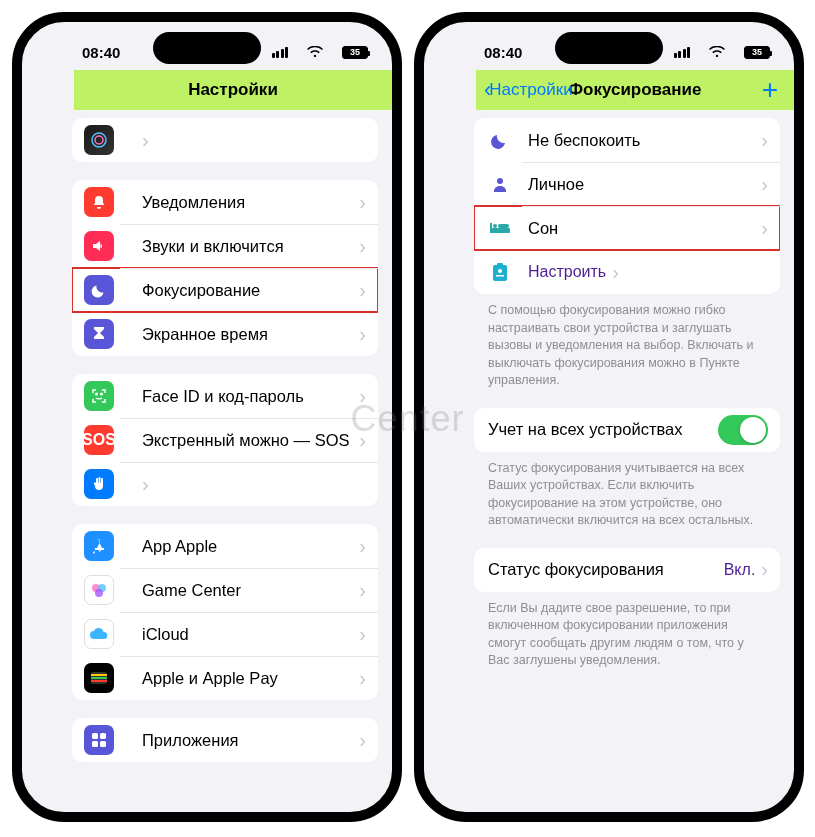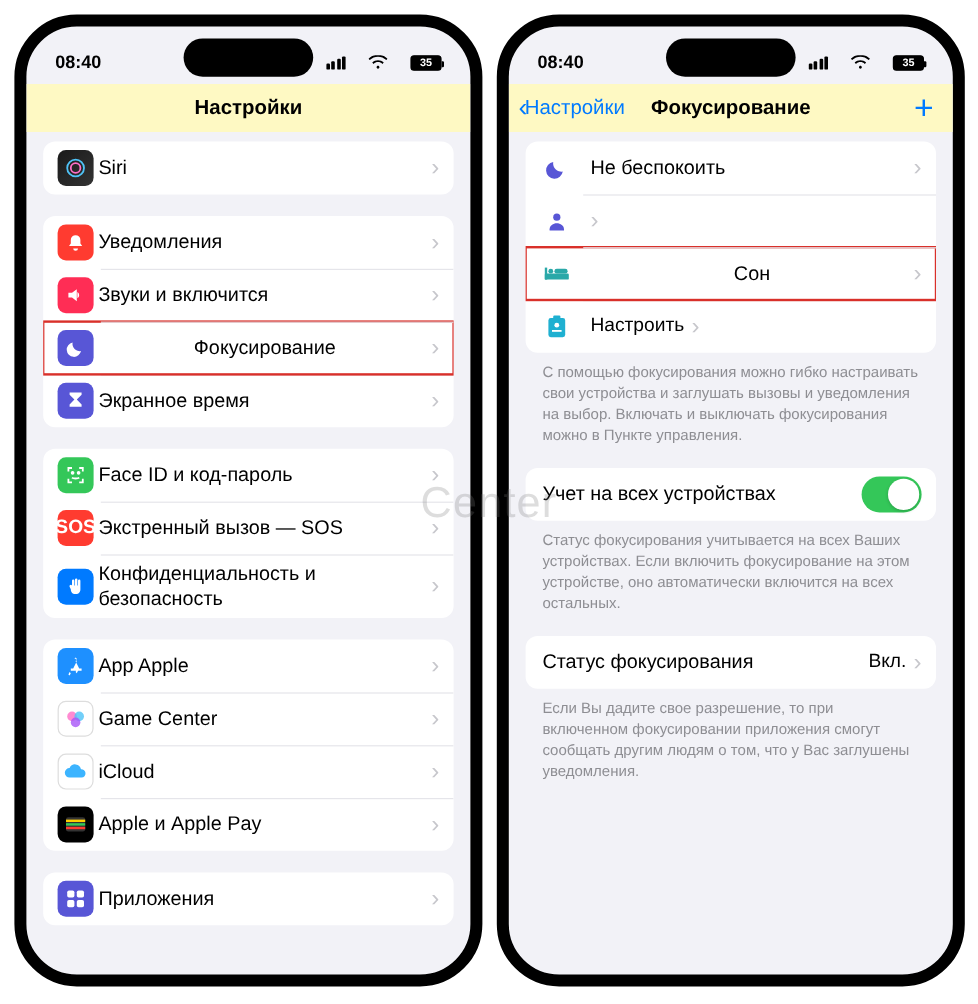--- a/index.html
+++ b/index.html
@@ -27,20 +27,21 @@
   }
   .phone {
     width: 390px;
     height: 810px;
     border: 10px solid #000;
     border-radius: 52px;
     background: #f2f2f7;
     position: relative;
     overflow: hidden;
     flex-shrink: 0;
+    padding-left: 36px;
   }
   .island {
     position: absolute;
     top: 10px;
     left: 50%;
     transform: translateX(-50%);
     width: 108px;
     height: 32px;
     background: #000;
     border-radius: 18px;
@@ -72,21 +73,22 @@
     background: #000; color: #fff;
   }
   .battery::after {
     content: ""; position: absolute; right: -3px; top: 4px;
     width: 2px; height: 5px; background: #000; border-radius: 0 1px 1px 0;
   }
   .nav-bar {
     height: 40px;
     display: flex; align-items: center; justify-content: center;
     position: relative;
-    background: #fef9c3;
+    background: #bef264;
+    margin-left: 16px;
   }
   .nav-title { font-size: 17px; font-weight: 600; }
   .nav-back {
     position: absolute; left: 8px;
     display: flex; align-items: center;
     color: #007aff; font-size: 17px;
     cursor: pointer;
   }
   .nav-back .chev { font-size: 22px; margin-right: -2px; }
   .nav-add {
@@ -114,37 +116,36 @@
     cursor: pointer;
   }
   .row + .row { border-top: 0.5px solid #e2e2e6; margin-left: 0; }
   .row + .row::before {
     content:""; position:absolute; top:0; left:48px; right:0; height:0.5px; background:#e5e5ea;
   }
   .row + .row { border-top: none; }
   .row .icon-box {
     width: 30px; height: 30px; border-radius: 7px;
     display: flex; align-items: center; justify-content: center;
-    margin-right: 4px; flex-shrink: 0;
+    margin-right: 28px; flex-shrink: 0;
     color: #fff; font-size: 16px;
   }
   .row .mono-icon {
     width: 28px; height: 28px;
     display: flex; align-items: center; justify-content: center;
     margin-right: 14px; flex-shrink: 0;
     color: #5856d6;
   }
   .row .label { flex: 1; font-size: 16.5px; color: #000; line-height: 1.25; }
-  .row .detail { color: #000000; font-size: 16px; margin-right: 6px; }
+  .row .detail { color: #4c1d95; font-size: 16px; margin-right: 6px; }
   .row .chevron { color: #c7c7cc; font-size: 20px; }
   .row.highlight {
     outline: 2px solid #d9302a;
     outline-offset: -1px;
     z-index: 2;
-    text-align: center;
   }
   .footer-note {
     font-size: 12.5px; color: #8e8e93;
     padding: 8px 14px 0;
     line-height: 1.4;
   }
   .toggle {
     width: 50px; height: 30px; border-radius: 15px;
     background: #34c759; position: relative; flex-shrink: 0;
   }
@@ -199,21 +200,20 @@
   <div class="content">
 
     <div class="group">
       <div class="row">
         <div class="icon-box ic-siri">
           <svg width="18" height="18" viewBox="0 0 18 18">
               <circle cx="9" cy="9" r="7" fill="none" stroke="#4fc3f7" stroke-width="1.5"></circle>
               <circle cx="9" cy="9" r="4" fill="none" stroke="#ff6ec7" stroke-width="1.5"></circle>
             </svg>
         </div>
-        <div class="label">Siri</div>
         <div class="chevron">›</div>
       </div>
     </div>
 
     <div class="group">
       <div class="row">
         <div class="icon-box ic-bell">
           <svg width="16" height="16" viewBox="0 0 16 16" fill="#fff">
               <path d="M8 2a4 4 0 0 0-4 4v3l-1.5 2h11L12 9V6a4 4 0 0 0-4-4zm0 13a2 2 0 0 0 2-2H6a2 2 0 0 0 2 2z"></path>
             </svg>
@@ -258,30 +258,29 @@
               <circle cx="5.5" cy="6" r=".8" fill="#fff"></circle>
               <circle cx="10.5" cy="6" r=".8" fill="#fff"></circle>
               <path d="M5 10c1 1 5 1 6 0"></path>
             </svg>
         </div>
         <div class="label">Face ID и код-пароль</div>
         <div class="chevron">›</div>
       </div>
       <div class="row">
         <div class="icon-box ic-sos">SOS</div>
-        <div class="label">Экстренный вызов — SOS</div>
+        <div class="label">Экстренный можно — SOS</div>
         <div class="chevron">›</div>
       </div>
       <div class="row">
         <div class="icon-box ic-privacy">
           <svg width="16" height="16" viewBox="0 0 16 16" fill="#fff">
               <path d="M5 7V3a1 1 0 0 1 2 0v4h.5V2a1 1 0 0 1 2 0v5H10V3a1 1 0 0 1 2 0v7c0 2-1 4-4 4s-4-2-4-4l-1-2a1 1 0 0 1 2-1z"></path>
             </svg>
         </div>
-        <div class="label">Конфиденциальность и безопасность</div>
         <div class="chevron">›</div>
       </div>
     </div>
 
     <div class="group">
       <div class="row">
         <div class="icon-box ic-appstore">
           <svg width="18" height="18" viewBox="0 0 18 18" fill="#fff">
               <path d="M8 3l1-1 1 1-1 2 3 6h2v2h-3l-1 2-1-1 .5-1H5v-2h2l3-6-1-2zM4 14l-1 2 1 1 1-2-1-1z"></path>
             </svg>
@@ -380,20 +379,21 @@
         <div class="label">Не беспокоить</div>
         <div class="chevron">›</div>
       </div>
       <div class="row">
         <div class="mono-icon">
           <svg width="18" height="18" viewBox="0 0 18 18" fill="#5856d6">
               <circle cx="9" cy="6" r="3"></circle>
               <path d="M3 16c0-3 3-5 6-5s6 2 6 5v1H3v-1z"></path>
             </svg>
         </div>
+        <div class="label">Личное</div>
         <div class="chevron">›</div>
       </div>
       <div class="row highlight">
         <div class="mono-icon" style="color:#34c1c1">
           <svg width="22" height="16" viewBox="0 0 22 16" fill="#2aa8a8">
               <rect x="1" y="8" width="20" height="5" rx="1"></rect>
               <rect x="1" y="3" width="2" height="10"></rect>
               <circle cx="6" cy="6" r="2"></circle>
               <rect x="9" y="4" width="11" height="4" rx="2"></rect>
             </svg>

